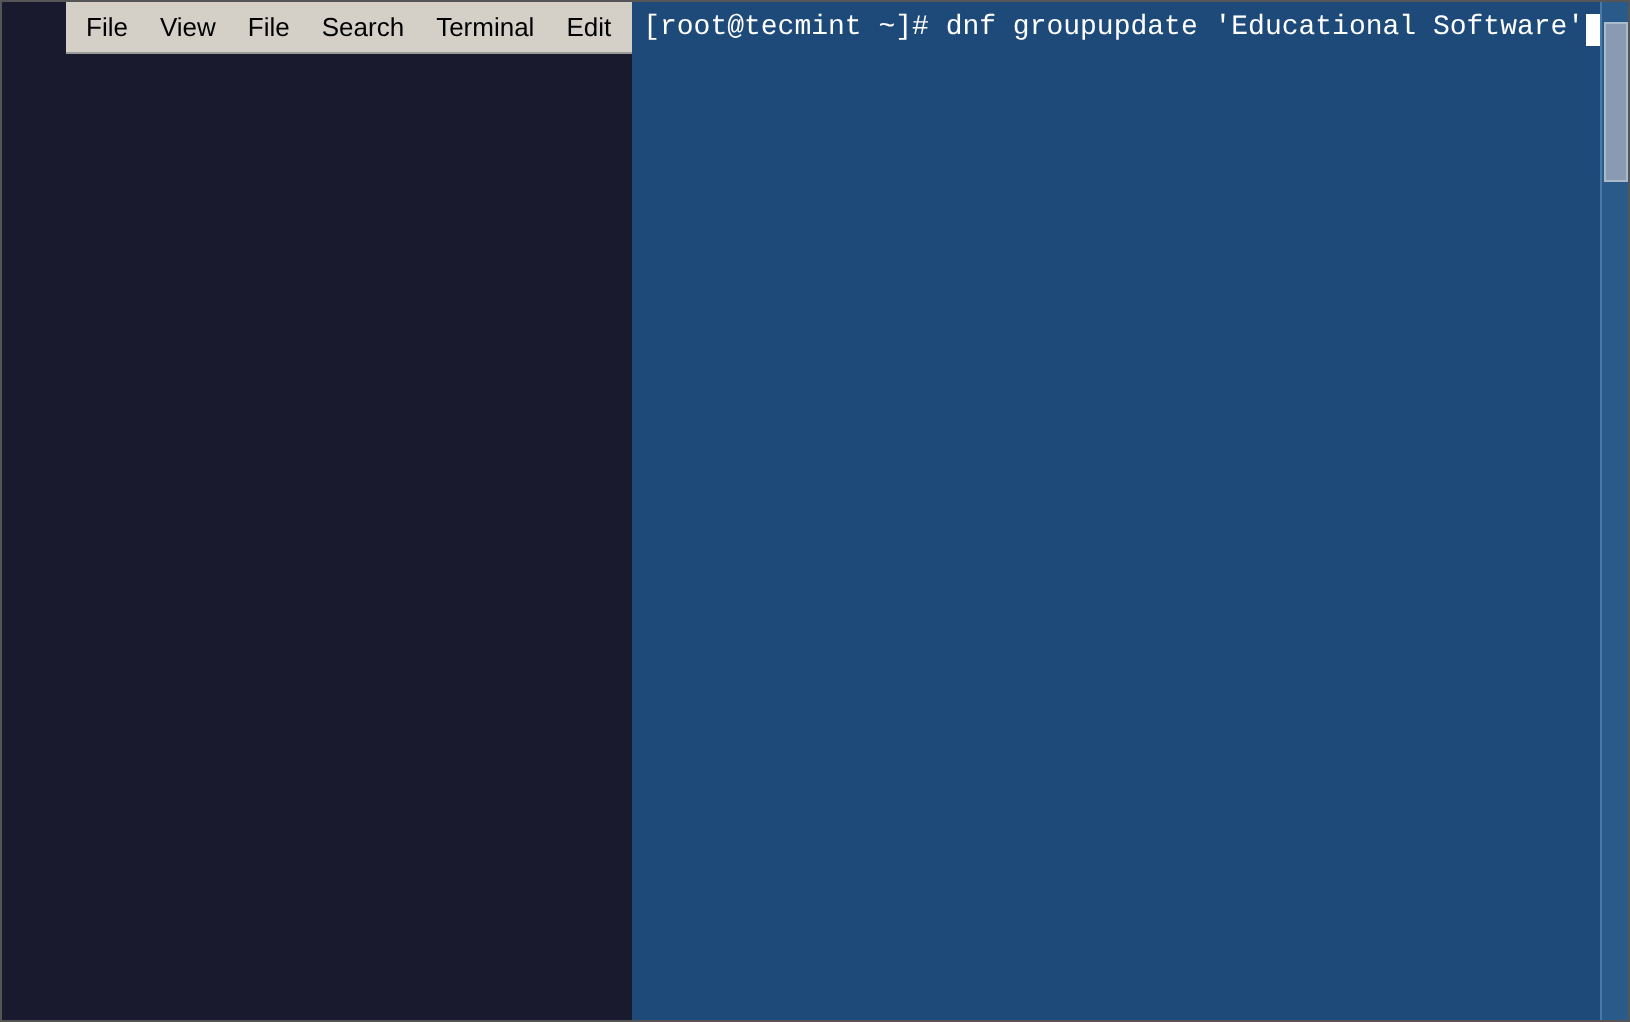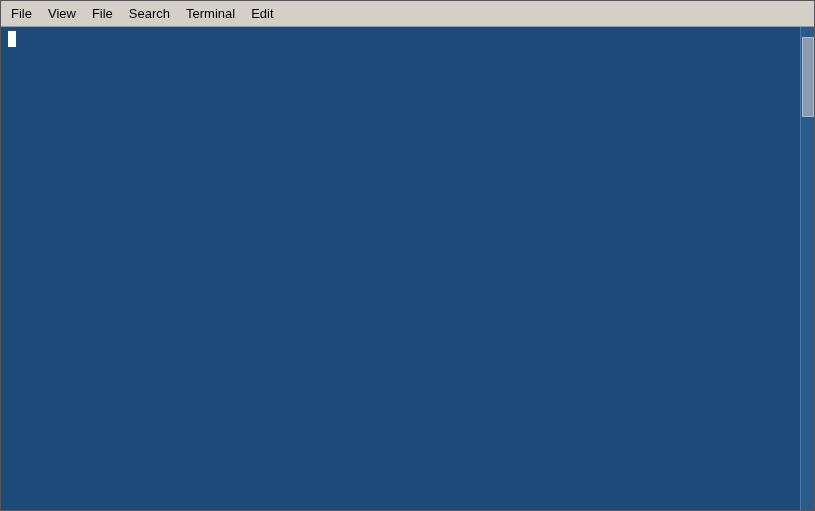--- a/index.html
+++ b/index.html
@@ -13,22 +13,22 @@
       height: 511px;
       background: #1a1a2e;
       font-family: monospace;
       overflow: hidden;
     }
 
     .window {
       width: 815px;
       height: 511px;
       display: flex;
-      flex-direction: column;
       border: 1px solid #555;
+      padding-left: 32px;
     }
 
     .menubar {
       background: #d4d0c8;
       display: flex;
       flex-direction: row;
       align-items: center;
       height: 26px;
       padding: 0 2px;
       border-bottom: 1px solid #999;
@@ -99,19 +99,19 @@
     <span class="menu-item">File</span>
     <span class="menu-item">View</span>
     <span class="menu-item">File</span>
     <span class="menu-item">Search</span>
     <span class="menu-item">Terminal</span>
     <span class="menu-item">Edit</span>
   </div>
 
   <div class="terminal-area" style="background-color: rgb(30, 74, 122);">
     <div class="terminal-line">
-      <span class="cursor"></span>
+      <span>[root@tecmint ~]#</span><span> dnf groupupdate 'Educational Software'</span><span class="cursor"></span>
     </div>
     <div class="scrollbar">
       <div class="scrollbar-thumb"></div>
     </div>
   </div>
 </div>
 
 </body></html>

